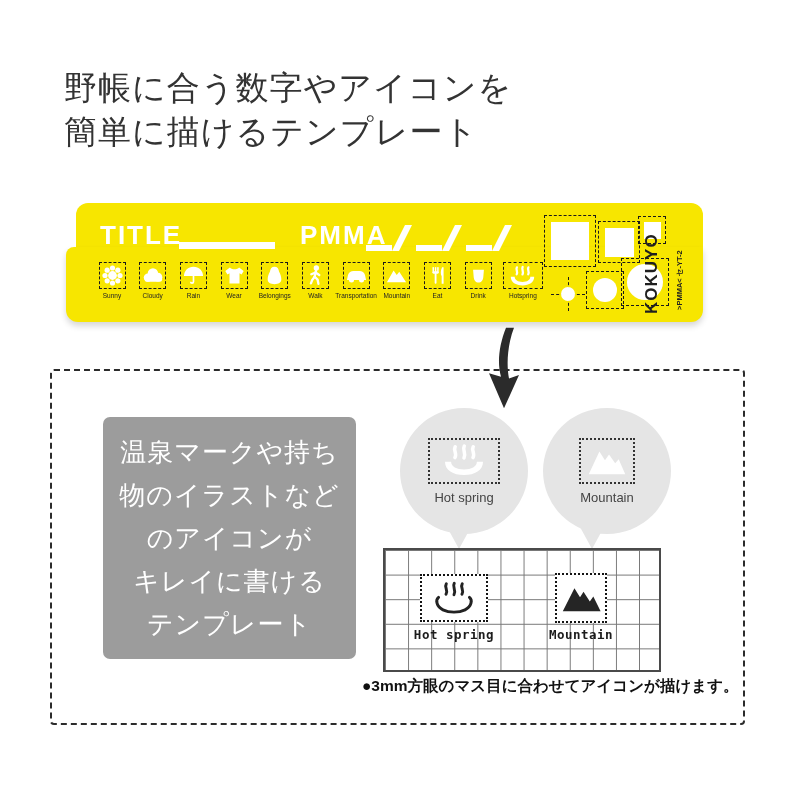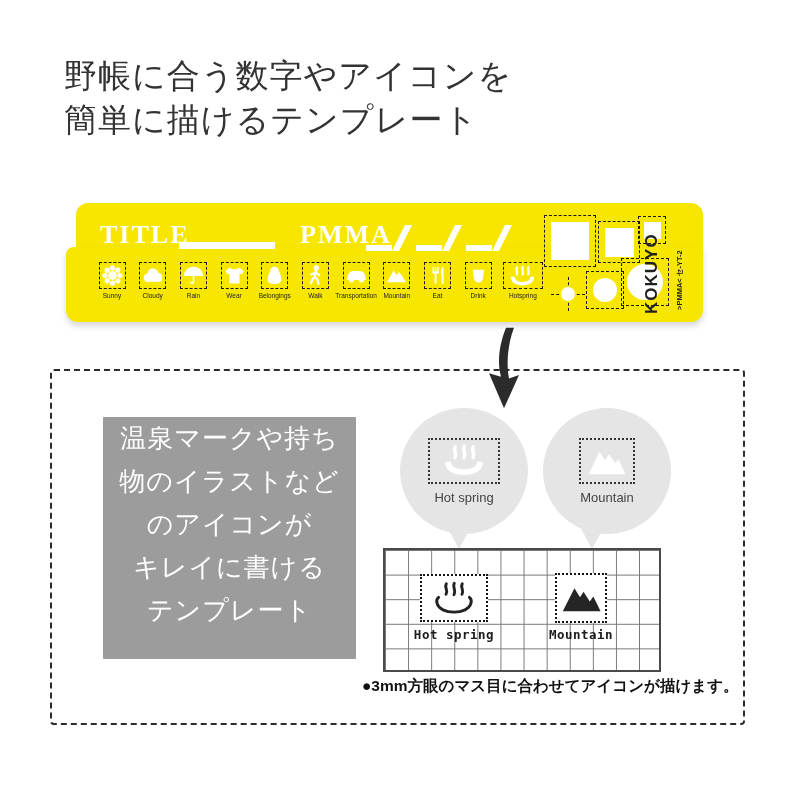--- a/index.html
+++ b/index.html
@@ -4,29 +4,29 @@
 <style>
   :root{
     --yellow:#f7e600; --ink:#2b2b2b; --graybox:#9c9c9c; --balloon:#e5e5e5;
   }
   *{margin:0;padding:0;box-sizing:border-box;}
   body{width:800px;height:800px;background:#fff;position:relative;overflow:hidden;
        font-family:"Liberation Sans","DejaVu Sans",sans-serif;}
   .abs{position:absolute;}
 
   
-  .heading{left:64px;top:57px;font-size:33px;line-height:44px;font-weight:500;
-           color:#333;letter-spacing:1px;white-space:pre-line;font-family:Liberation Mono, monospace;}
+  .heading{left:64px;top:66px;font-size:33px;line-height:44px;font-weight:500;
+           color:#333;letter-spacing:1px;white-space:pre-line;}
 
   
   .tpl-upper{left:76px;top:203px;width:627px;height:60px;background:var(--yellow);
              border-radius:12px 12px 0 0;}
   .tpl-lower{left:66px;top:247px;width:637px;height:75px;background:var(--yellow);
              border-radius:8px 0 12px 12px;box-shadow:0 4px 6px rgba(0,0,0,.16);}
-  .tpl-word{color:#fff;font-weight:800;font-size:26px;letter-spacing:2px;z-index:3;font-family:Liberation Serif, serif;}
+  .tpl-word{color:#fff;font-weight:800;font-size:26px;letter-spacing:2px;z-index:3;}
   .tpl-underline{left:179px;top:242px;width:96px;height:7px;background:#fff;z-index:3;}
   .date-slashes{left:366px;top:221px;z-index:3;}
 
   .icon-row{left:92px;top:262px;width:455px;display:flex;justify-content:space-between;z-index:3;}
   .cell{display:flex;flex-direction:column;align-items:center;width:40px;}
   .cell.wide{width:48px;}
   .cut{width:27px;height:27px;border:1.5px dashed #1a1a1a;display:flex;
        align-items:center;justify-content:center;}
   .cell.wide .cut{width:40px;}
   .cut svg{display:block;}
@@ -47,21 +47,21 @@
   .brand-code{left:687px;top:298px;width:104px;height:12px;transform:rotate(-90deg);
               transform-origin:0 100%;font-size:7.5px;font-weight:600;color:#1f1f1f;z-index:3;}
 
   
   .big-arrow{left:482px;top:326px;z-index:4;}
 
   
   .panel{left:50px;top:369px;width:695px;height:356px;border:2px dashed var(--ink);
          border-radius:4px;}
   .graybox{left:103px;top:417px;width:253px;height:242px;background:var(--graybox);
-           border-radius:1px;display:flex;justify-content:center;}
+           border-radius:7px;display:flex;align-items:center;justify-content:center;}
   .graybox-text{color:#fff;font-size:26px;line-height:43px;font-weight:500;
                 letter-spacing:1px;text-align:center;white-space:pre-line;}
 
   .balloon{width:128px;height:126px;background:var(--balloon);border-radius:50%;
            display:flex;flex-direction:column;align-items:center;justify-content:center;}
   .tail{width:24px;height:22px;background:var(--balloon);
         clip-path:polygon(0 0,100% 0,50% 100%);}
   .dotbox{border:2px dotted #333;display:flex;align-items:center;justify-content:center;}
   .balloon-label{margin-top:6px;font-size:13px;color:#444;font-weight:500;}
 

